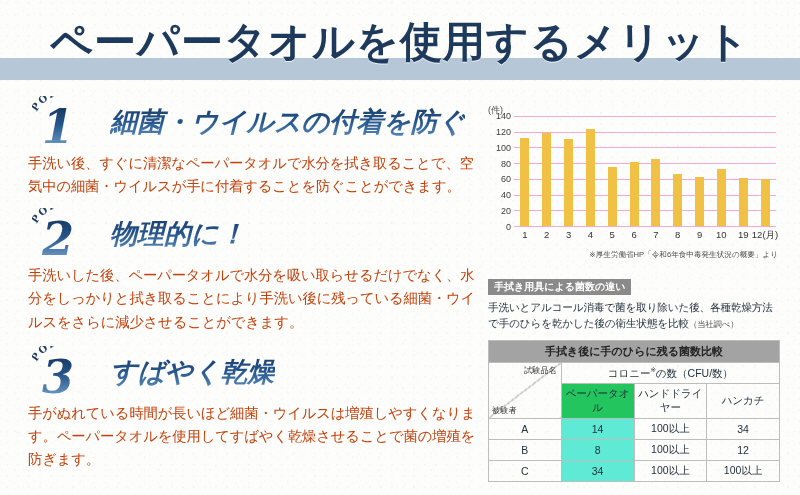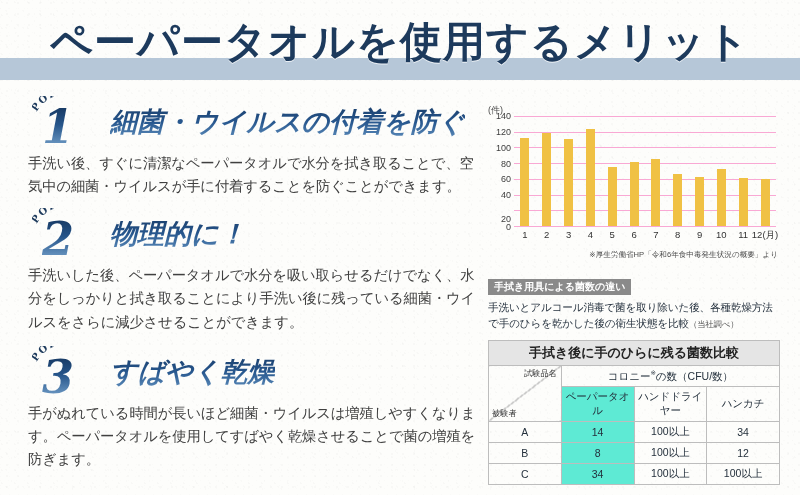--- a/index.html
+++ b/index.html
@@ -77,21 +77,21 @@
     background:linear-gradient(180deg,#16365e 0%,#27578e 50%,#6e9dc9 100%);
     -webkit-background-clip:text;background-clip:text;
     color:transparent;-webkit-text-fill-color:transparent;
     white-space:nowrap;
   }
   .point-body{
     margin-top:2px;
     font-family:"DejaVu Sans","Liberation Sans",sans-serif;
     font-size:14.3px;
     line-height:1.62;
-    color:#404040;
+    color:#c2410c;
     letter-spacing:-0.1px;
   }
 
   
   #right-col{position:absolute;left:488px;top:100px;width:292px;}
 
   .panel-title{
     display:inline-block;
     background:#8a8a8a;
     color:#ffffff;
@@ -156,42 +156,42 @@
     font-size:10.5px;color:#24303c;
     table-layout:fixed;
   }
   #bact-table td,#bact-table th{
     border:1px solid #bdbdbd;
     text-align:center;
     padding:3px 0;
     font-weight:normal;
   }
   #bact-table .tbl-caption{
-    background:#e5e5e5;
+    background:#a3a3a3;
     font-weight:bold;
-    font-size:13px;
+    font-size:11px;
     padding:3px 0;
     color:#222;
   }
   #bact-table .colony-head{
     font-size:10.5px;
   }
   #bact-table .corner{
     position:relative;height:34px;padding:0;
     background:
       linear-gradient(to bottom right, transparent 0 calc(50% - 0.6px), #bdbdbd calc(50% - 0.6px) calc(50% + 0.6px), transparent calc(50% + 0.6px));
   }
   #bact-table .corner .c-top{
     position:absolute;right:4px;top:2px;font-size:8.2px;color:#333;
   }
   #bact-table .corner .c-bot{
     position:absolute;left:3px;bottom:2px;font-size:8.2px;color:#333;
   }
   .hl{background:#5eead4;font-weight:bold;}
-  .hl-head{background:#5eead4;font-weight:bold;}
+  .hl-head{background:#22c55e;font-weight:bold;}
   .sup{font-size:6.5px;vertical-align:super;}
 </style>
 </head>
 <body>
 
 <div id="page"></div>
 
 <div id="header">
   <div id="header-band"></div>
   <div id="header-title">ペーパータオルを使用するメリット</div>
@@ -266,21 +266,21 @@
   <div>
 
     <div id="chart-wrap">
       <div id="chart-unit">(件)</div>
       <div id="plot">
         <div id="gridlines">
             <div class="gridline" style="top: 100%;">
               <div class="ytick" style="top: 100%;">0</div>
             </div>
             <div class="gridline" style="top: 85.7143%;">
-              <div class="ytick" style="top: 85.7143%; margin-top: 8px;">20</div>
+              <div class="ytick" style="top: 85.7143%;">20</div>
             </div>
             <div class="gridline" style="top: 71.4286%;">
               <div class="ytick" style="top: 71.4286%;">40</div>
             </div>
             <div class="gridline" style="top: 57.1429%;">
               <div class="ytick" style="top: 57.1429%;">60</div>
             </div>
             <div class="gridline" style="top: 42.8571%;">
               <div class="ytick" style="top: 42.8571%; margin-left: 15px;">80</div>
             </div>
@@ -330,21 +330,21 @@
             <div class="bar-col">
               <div class="bar" title="9: 63" style="height: 45%; background: rgb(240, 193, 68);"></div>
               <div class="xtick">9</div>
             </div>
             <div class="bar-col">
               <div class="bar" title="10: 73" style="height: 52.1429%; background: rgb(240, 193, 68);"></div>
               <div class="xtick">10</div>
             </div>
             <div class="bar-col">
               <div class="bar" title="11: 61" style="height: 43.5714%; background: rgb(240, 193, 68);"></div>
-              <div class="xtick">11</div>
+              <div class="xtick">19</div>
             </div>
             <div class="bar-col">
               <div class="bar" title="12: 60" style="height: 42.8571%; background: rgb(240, 193, 68);"></div>
               <div class="xtick">12(月)</div>
             </div>
           </div>
       </div>
       <div id="chart-source">※厚生労働省HP「令和6年食中毒発生状況の概要」より</div>
     </div>
   </div>

